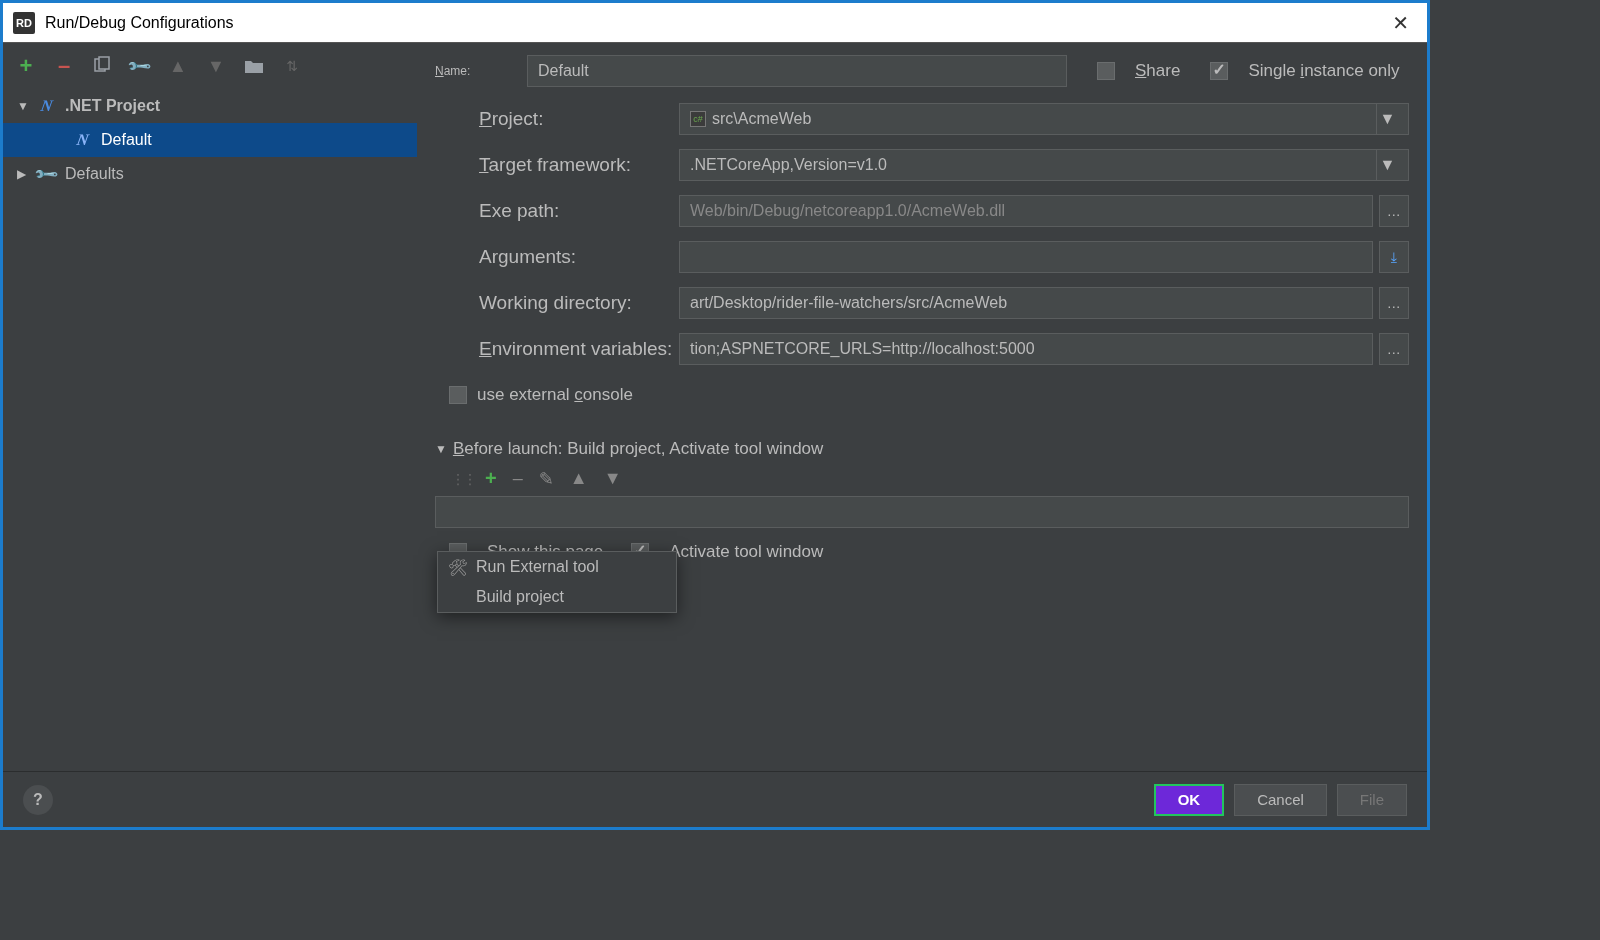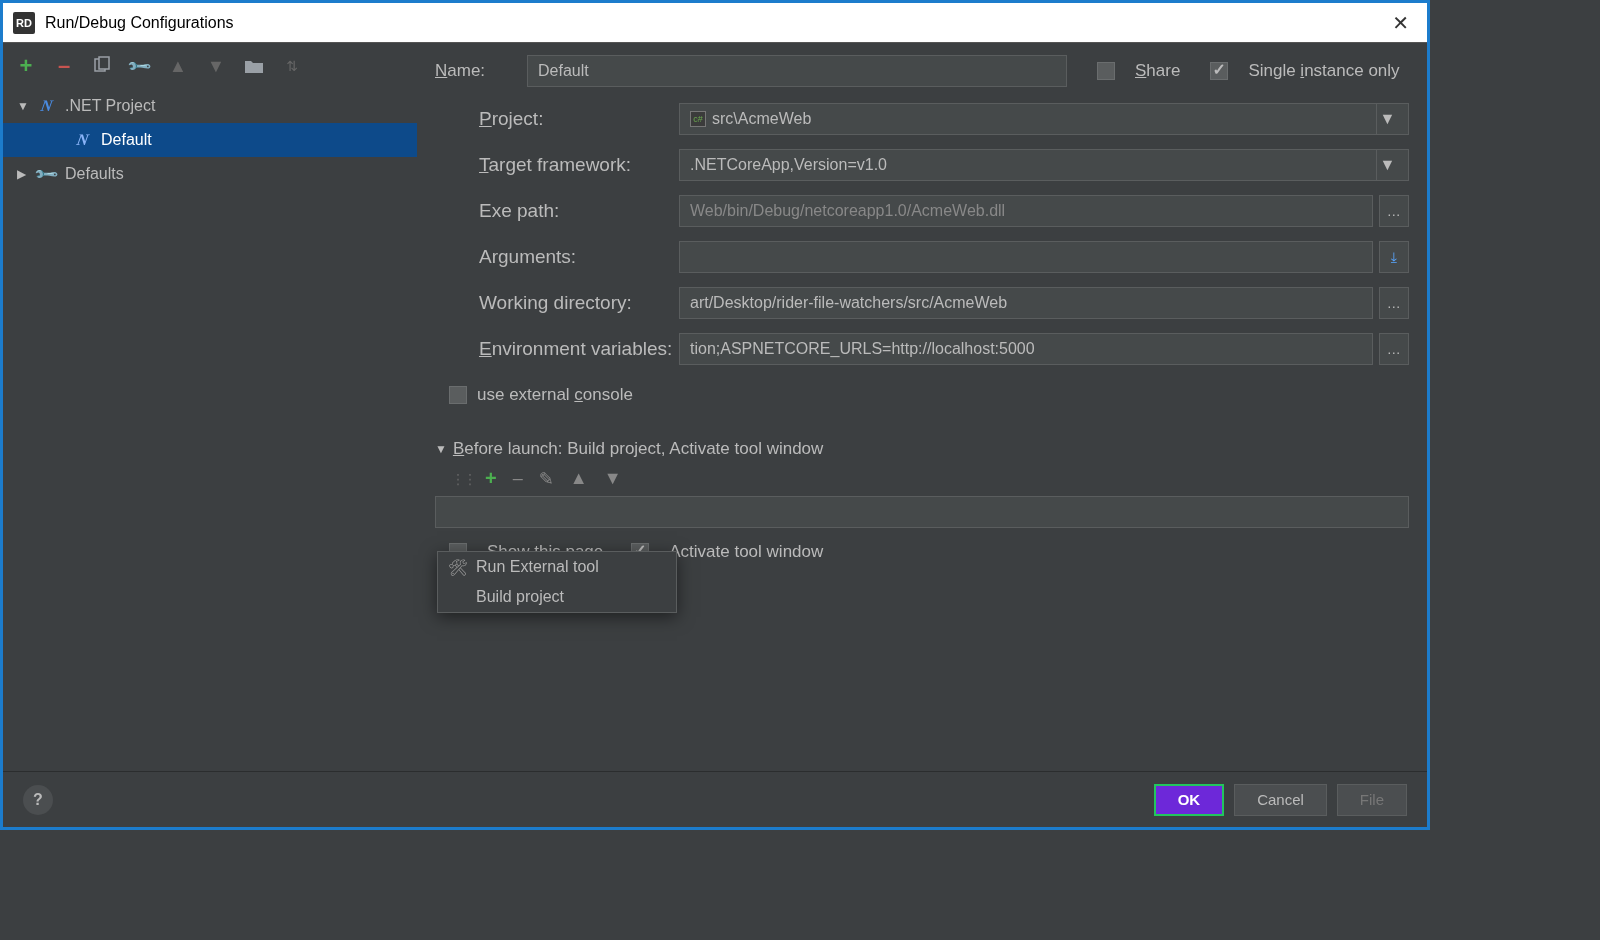--- a/index.html
+++ b/index.html
@@ -43,21 +43,21 @@
   input.textfield.grey { color: #888; }
   .selectbox { display: flex; align-items: center; justify-content: space-between; cursor: pointer; }
   .selectbox .chev { width: 22px; text-align: center; color: #bbbbbb; border-left: 1px solid #5a5d5e; height: 100%; display: flex; align-items: center; justify-content: center; }
   .browse-btn { width: 32px; height: 32px; background: #45494a; border: 1px solid #5a5d5e; color: #bbbbbb; display: flex; align-items: center; justify-content: center; cursor: pointer; font-size: 14px; }
   .checkbox { width: 18px; height: 18px; background: #5a5d5e; border: 1px solid #6a6d6e; margin-right: 10px; position: relative; }
   .checkbox.checked::after { content: "✓"; position: absolute; top: -3px; left: 1px; color: #bbbbbb; font-size: 16px; font-weight: bold; }
   .cb-label { color: #bbbbbb; font-size: 17px; }
 
   
   .top-name-row { display: flex; align-items: center; gap: 14px; margin-bottom: 14px; }
-  .top-name-row .label { width: 78px; color: #bbbbbb; font-size: 17px; }
+  .top-name-row .label { width: 78px; color: #bbbbbb; font-size: 12px; }
   .top-name-row input { flex: 1; max-width: 540px; }
   .top-name-row .cb-group { display: flex; align-items: center; gap: 10px; margin-left: 16px; justify-content: center; }
 
   
   .section { margin-top: 26px; }
   .section .sec-head { color: #bbbbbb; font-size: 17px; display: flex; align-items: center; gap: 6px; }
   .section .sec-head .arrow { font-size: 12px; }
   .mini-toolbar { display: flex; gap: 16px; padding: 8px 0 6px 16px; align-items: center; }
   .mini-toolbar .grip { color: #666; font-size: 14px; letter-spacing: -2px; margin-right: -6px; }
   .mini-toolbar .mt-icon { color: #888; font-size: 18px; }
@@ -120,21 +120,21 @@
           </svg>
       </div>
       <div class="ticon" style="color:#666;font-size:14px">⇅</div>
     </div>
     <div class="tree">
       <div class="tree-row">
         <span class="arrow">▼</span>
         <span class="node-icon">
             <span class="net-icon">N</span>
           </span>
-        <span style="font-weight:400">.NET Project</span>
+        <span style="font-weight:700">.NET Project</span>
       </div>
       <div class="tree-row child selected">
         <span class="node-icon">
             <span class="net-icon" style="color:#8ab4f8">N</span>
           </span>
         <span>Default</span>
       </div>
       <div class="tree-row">
         <span class="arrow">▶</span>
         <span class="node-icon wrench">

